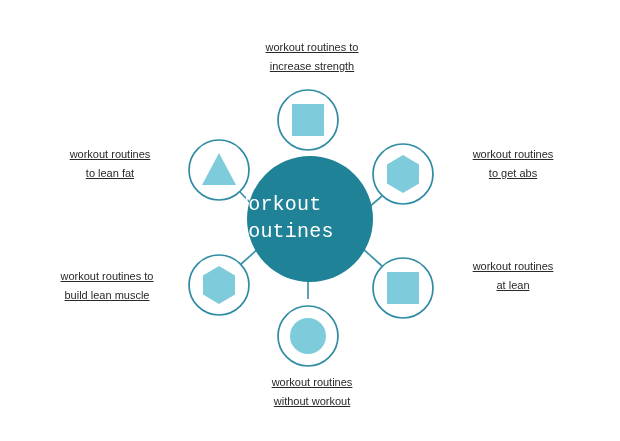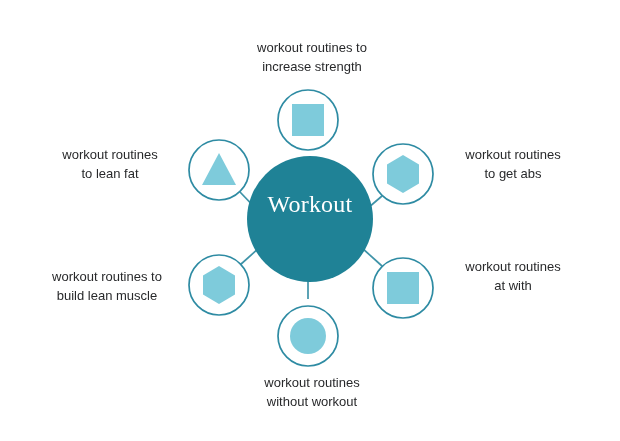--- a/index.html
+++ b/index.html
@@ -24,34 +24,35 @@
     left: 0;
     top: 0;
     width: 620px;
     height: 441px;
   }
   .center-text {
     position: absolute;
     left: 236px;
     top: 191px;
     width: 148px;
-    text-align: center;
+    text-align: left;
     color: #ffffff;
-    font-size: 24px;
+    font-size: 20px;
     line-height: 27px;
-    font-family: Liberation Serif, serif;
+    font-family: Liberation Mono, monospace;
     letter-spacing: 0.2px;
     pointer-events: none;
   }
   .node-label {
     position: absolute;
     color: #28292b;
-    font-size: 13px;
+    font-size: 11px;
     line-height: 19px;
     font-family: "Liberation Sans", sans-serif;
+    text-decoration: underline;
   }
   .lbl-top        { left: 216px; top: 38px;  width: 192px; text-align: center; }
   .lbl-top-right  { left: 428px; top: 145px; width: 170px; text-align: center; }
   .lbl-right      { left: 428px; top: 257px; width: 170px; text-align: center; }
   .lbl-bottom     { left: 216px; top: 373px; width: 192px; text-align: center; }
   .lbl-bottom-left{ left: 22px;  top: 267px; width: 170px; text-align: center; }
   .lbl-top-left   { left: 30px;  top: 145px; width: 160px; text-align: center; }
 </style>
 </head>
 <body>
@@ -97,35 +98,36 @@
     </g>
 
     <g>
       <circle cx="219" cy="170" r="30" fill="#ffffff" stroke="#2e8ba3" stroke-width="1.7"></circle>
       <polygon points="219,153 236,185 202,185" fill="#7ecbdb"></polygon>
     </g>
   </svg>
 
   <div class="center-text">
     <div>Workout</div>
+    <div>Routines</div>
   </div>
 
   <div class="node-label lbl-top">
     <div>workout routines to</div>
     <div>increase strength</div>
   </div>
 
   <div class="node-label lbl-top-right">
     <div>workout routines</div>
     <div>to get abs</div>
   </div>
 
   <div class="node-label lbl-right">
     <div>workout routines</div>
-    <div>at with</div>
+    <div>at lean</div>
   </div>
 
   <div class="node-label lbl-bottom">
     <div>workout routines</div>
     <div>without workout</div>
   </div>
 
   <div class="node-label lbl-bottom-left">
     <div>workout routines to</div>
     <div>build lean muscle</div>

